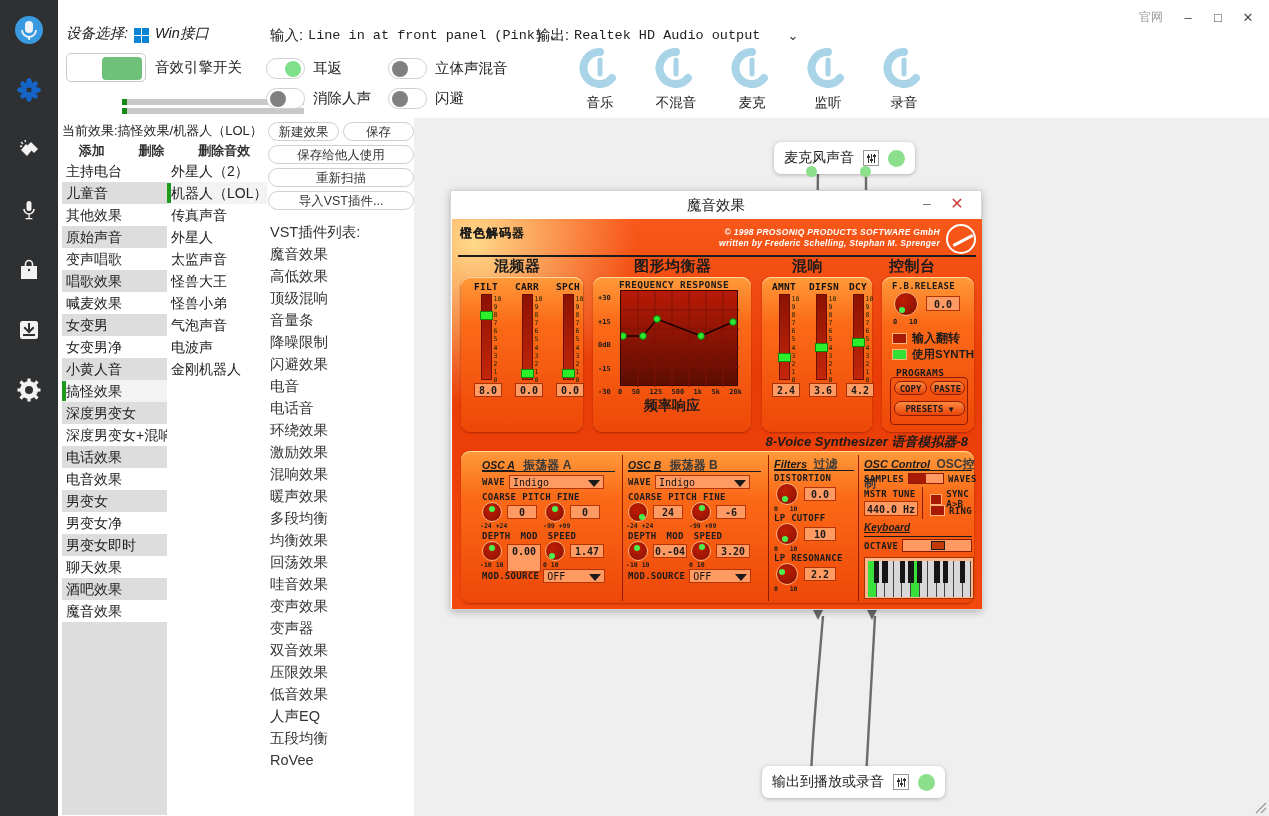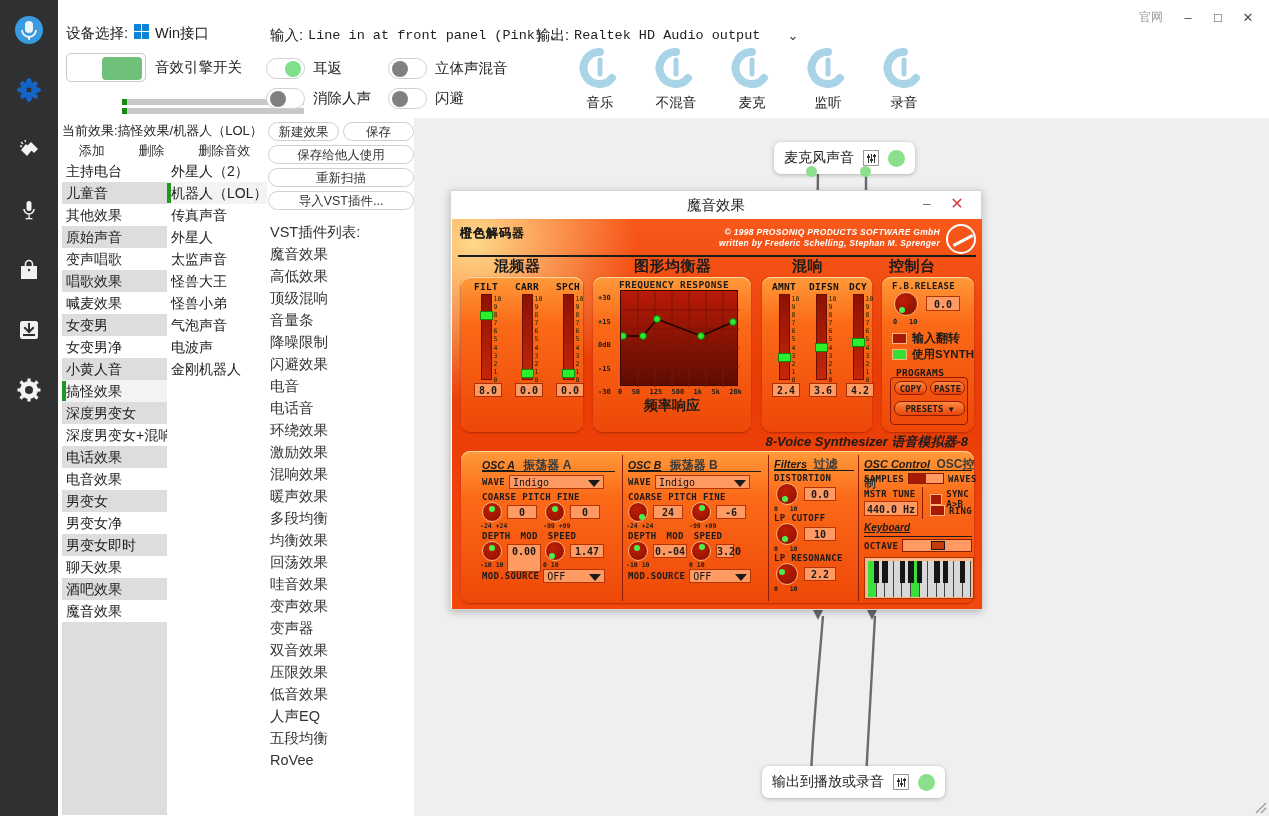--- a/index.html
+++ b/index.html
@@ -27,21 +27,21 @@
   #tb-right .tb-btn {
     width:30px; height:30px; display:flex; align-items:center; justify-content:center;
     font-size:13px; color:#4a4a4a;
   }
   #tb-link { font-size:12px; color:#9a9a9a; padding:0 10px; }
   
   #topstrip {
     position:absolute; left:58px; top:0px; width:1211px; height:120px;
   }
   .lbl-cn { font-size:14.5px; color:#222; }
-  #dev-row { position:absolute; left:8px; top:24px; display:flex; align-items:flex-start; gap:6px; }
+  #dev-row { position:absolute; left:8px; top:24px; display:flex; align-items:flex-end; gap:6px;font-style:italic; }
   #win-logo { width:15px; height:15px; position:relative; display:inline-block; }
   #win-logo i { position:absolute; width:6.5px; height:6.5px; background:#0c84d6; display:block; }
   #win-logo i:nth-child(1){left:0;top:0;}
   #win-logo i:nth-child(2){left:8px;top:0;}
   #win-logo i:nth-child(3){left:0;top:8px;}
   #win-logo i:nth-child(4){left:8px;top:8px;}
   #engine-row { position:absolute; left:8px; top:53px; display:flex; align-items:center; gap:9px; }
   #engine-switch {
     width:80px; height:29px; border:1px solid #c9c9c9; border-radius:5px; background:#fff;
     position:relative;
@@ -373,21 +373,21 @@
           <path d="M26 4a16 16 0 1 0 12 26" stroke="#a9d4e8" stroke-width="8" fill="none" stroke-linecap="round"></path>
           <path d="M26 12v14" stroke="#a9d4e8" stroke-width="5" stroke-linecap="round"></path>
         </svg>
       <div class="kname">录音</div>
     </div>
   </div>
 </div>
 
 <div id="curfx">当前效果:搞怪效果/机器人（LOL）</div>
 
-<div style="position:absolute;left:62px;top:142px;width:205px;display:flex;justify-content:space-around;">
+<div style="position:absolute;left:62px;top:142px;width:205px;display:flex;justify-content:space-around;font-weight:bold;">
   <span style="font-size:13px;color:#333">添加</span>
   <span style="font-size:13px;color:#333">删除</span>
   <span style="font-size:13px;color:#333">删除音效</span>
 </div>
 
 <div class="listcol" id="list-left" style="left:62px;top:160px;width:105px;height:655px;">
     <div class="litem">主持电台</div>
     <div class="litem alt">儿童音</div>
     <div class="litem">其他效果</div>
     <div class="litem alt">原始声音</div>
@@ -750,21 +750,21 @@
       <span class="ttl px">MOD</span>
       <span class="ttl px">SPEED</span>
     </div>
     <div class="knobsm" style="position:absolute;left:176px;top:322px">
         <div class="gd" style="left:5px;top:3px"></div>
       </div>
     <div class="fld px" style="position:absolute;left:201px;top:325px;width:34px;height:14px;line-height:14px">0.-04</div>
     <div class="knobsm" style="position:absolute;left:239px;top:322px">
         <div class="gd" style="left:7px;top:2px"></div>
       </div>
-    <div class="fld px" style="position:absolute;left:264px;top:325px;width:18px;height:14px;line-height:14px">3.20</div>
+    <div class="fld px" style="position:absolute;left:264px;top:325px;width:34px;height:14px;line-height:14px">3.20</div>
     <div class="px" style="position:absolute;left:174px;top:342px;font-size:6.5px;font-weight:bold;color:#1b1b1b">-10  10</div>
     <div class="px" style="position:absolute;left:237px;top:342px;font-size:6.5px;font-weight:bold;color:#1b1b1b">0    10</div>
     <div style="position:absolute;left:176px;top:350px;display:flex;align-items:center;gap:4px">
       <span class="ttl px">MOD.SOURCE</span>
       <span class="selfld px" style="width:62px;height:14px;line-height:14px;text-align:left;padding-left:3px"><span>OFF</span><i class="ar"></i></span>
     </div>
 
     <div style="position:absolute;left:316px;top:236px;width:1px;height:146px;background:#8d1c02"></div>
 
     <div style="position:absolute;left:322px;top:235px">

